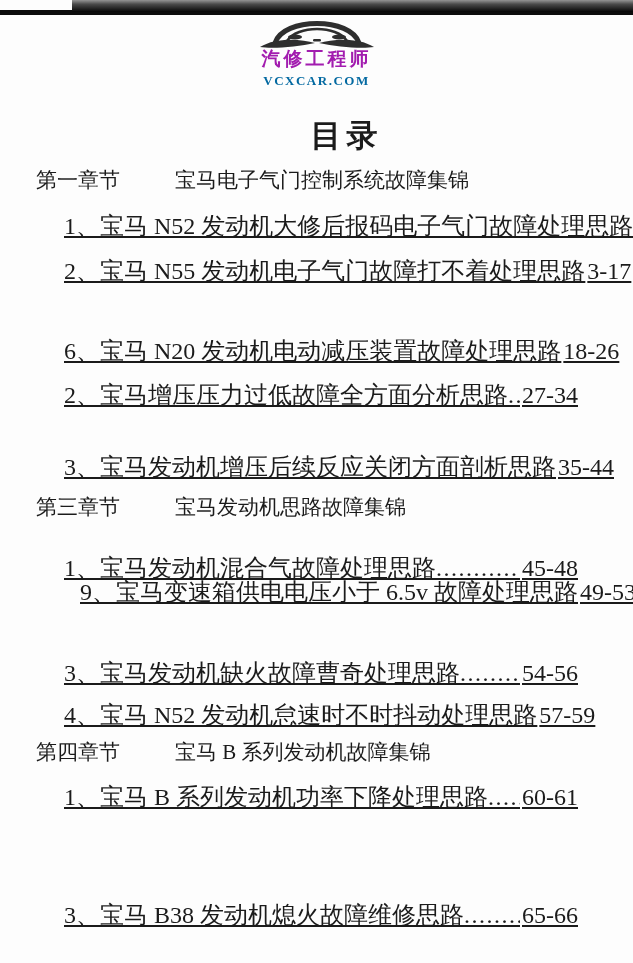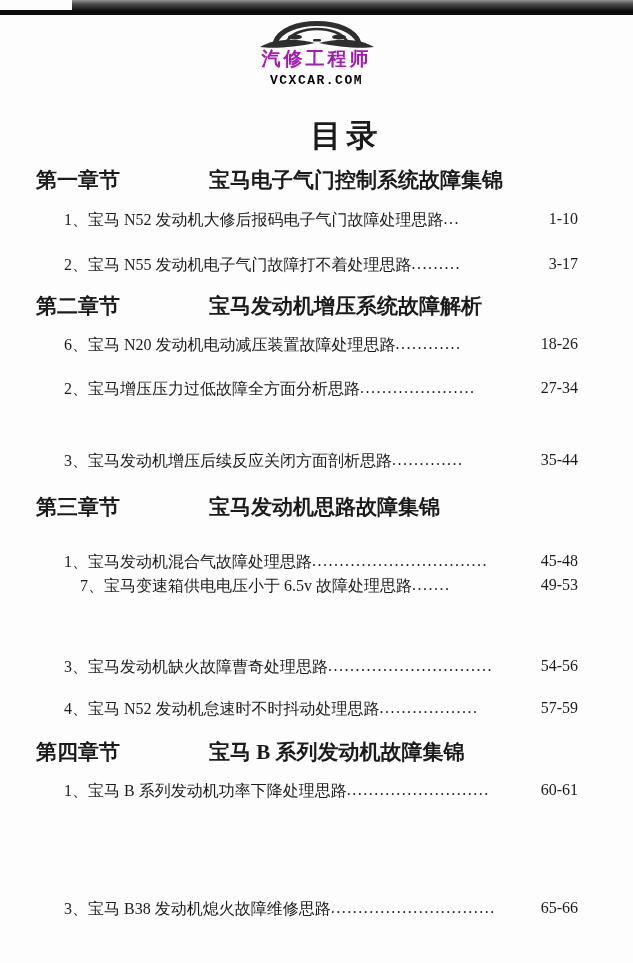--- a/index.html
+++ b/index.html
@@ -15,32 +15,32 @@
   
   .scan-line{position:absolute;top:10px;left:0;right:0;height:5px;background:#0c0c0c;}
   .scan-band{position:absolute;top:0;left:72px;right:0;height:12px;
     background:linear-gradient(180deg,#949494 0%,#4a4a4a 35%,#050505 100%);}
   
   .logo{position:absolute;top:12px;left:0;width:100%;
     display:flex;flex-direction:column;align-items:center;}
   .logo svg{display:block;}
   .logo-brand{font-family:"Liberation Sans","DejaVu Sans",sans-serif;
     font-size:19px;font-weight:bold;color:#a21caf;letter-spacing:3px;margin-top:-4px;}
-  .logo-site{font-family:Liberation Mono, monospace;
-    font-size:13px;font-weight:bold;color:#000000;letter-spacing:1.5px;margin-top:1px;}
+  .logo-site{font-family:Liberation Serif, serif;
+    font-size:13px;font-weight:bold;color:#0369a1;letter-spacing:1.5px;margin-top:1px;}
   
   .doc-title{position:absolute;top:115px;left:0;width:100%;text-align:center;
     font-size:31px;font-weight:bold;letter-spacing:5px;padding-left:30px;}
   
   .chapter{position:absolute;left:36px;right:40px;display:flex;
-    font-size:21px;font-weight:bold;white-space:nowrap;gap:34px;}
+    font-size:21px;font-weight:normal;white-space:nowrap;}
   .chapter .ch-label{width:139px;flex:none;}
   
-  .row{position:absolute;left:64px;width:514px;display:flex;align-items:flex-start;
-    font-size:16px;}
+  .row{position:absolute;left:64px;width:514px;display:flex;align-items:center;
+    font-size:24px;text-decoration:underline;}
   .row.indent{left:80px;width:498px;}
   .row .lbl{white-space:nowrap;flex:none;}
   .row .dots{flex:1;overflow:hidden;white-space:nowrap;letter-spacing:1.5px;}
   .row .pg{white-space:nowrap;flex:none;padding-left:2px;}
 </style>
 </head>
 <body>
 
 <div class="page">
 
@@ -77,24 +77,20 @@
     <span class="lbl">1、宝马 N52 发动机大修后报码电子气门故障处理思路</span>
     <span class="dots">...</span>
     <span class="pg">1-10</span>
   </div>
   <div class="row" style="top:255px">
     <span class="lbl">2、宝马 N55 发动机电子气门故障打不着处理思路</span>
     <span class="dots">.........</span>
     <span class="pg">3-17</span>
   </div>
 
-  <div class="chapter" style="top:292px">
-    <span class="ch-label">第二章节</span>
-    <span class="ch-title">宝马发动机增压系统故障解析</span>
-  </div>
   <div class="row" style="top:335px">
     <span class="lbl">6、宝马 N20 发动机电动减压装置故障处理思路</span>
     <span class="dots">............</span>
     <span class="pg">18-26</span>
   </div>
   <div class="row" style="top:379px">
     <span class="lbl">2、宝马增压压力过低故障全方面分析思路</span>
     <span class="dots">.....................</span>
     <span class="pg">27-34</span>
   </div>
@@ -107,21 +103,21 @@
   <div class="chapter" style="top:493px">
     <span class="ch-label">第三章节</span>
     <span class="ch-title">宝马发动机思路故障集锦</span>
   </div>
   <div class="row" style="top:552px">
     <span class="lbl">1、宝马发动机混合气故障处理思路</span>
     <span class="dots">................................</span>
     <span class="pg">45-48</span>
   </div>
   <div class="row indent" style="top:576px">
-    <span class="lbl">7、宝马变速箱供电电压小于 6.5v 故障处理思路</span>
+    <span class="lbl">9、宝马变速箱供电电压小于 6.5v 故障处理思路</span>
     <span class="dots">.......</span>
     <span class="pg">49-53</span>
   </div>
   <div class="row" style="top:657px">
     <span class="lbl">3、宝马发动机缺火故障曹奇处理思路</span>
     <span class="dots">..............................</span>
     <span class="pg">54-56</span>
   </div>
   <div class="row" style="top:699px">
     <span class="lbl">4、宝马 N52 发动机怠速时不时抖动处理思路</span>

